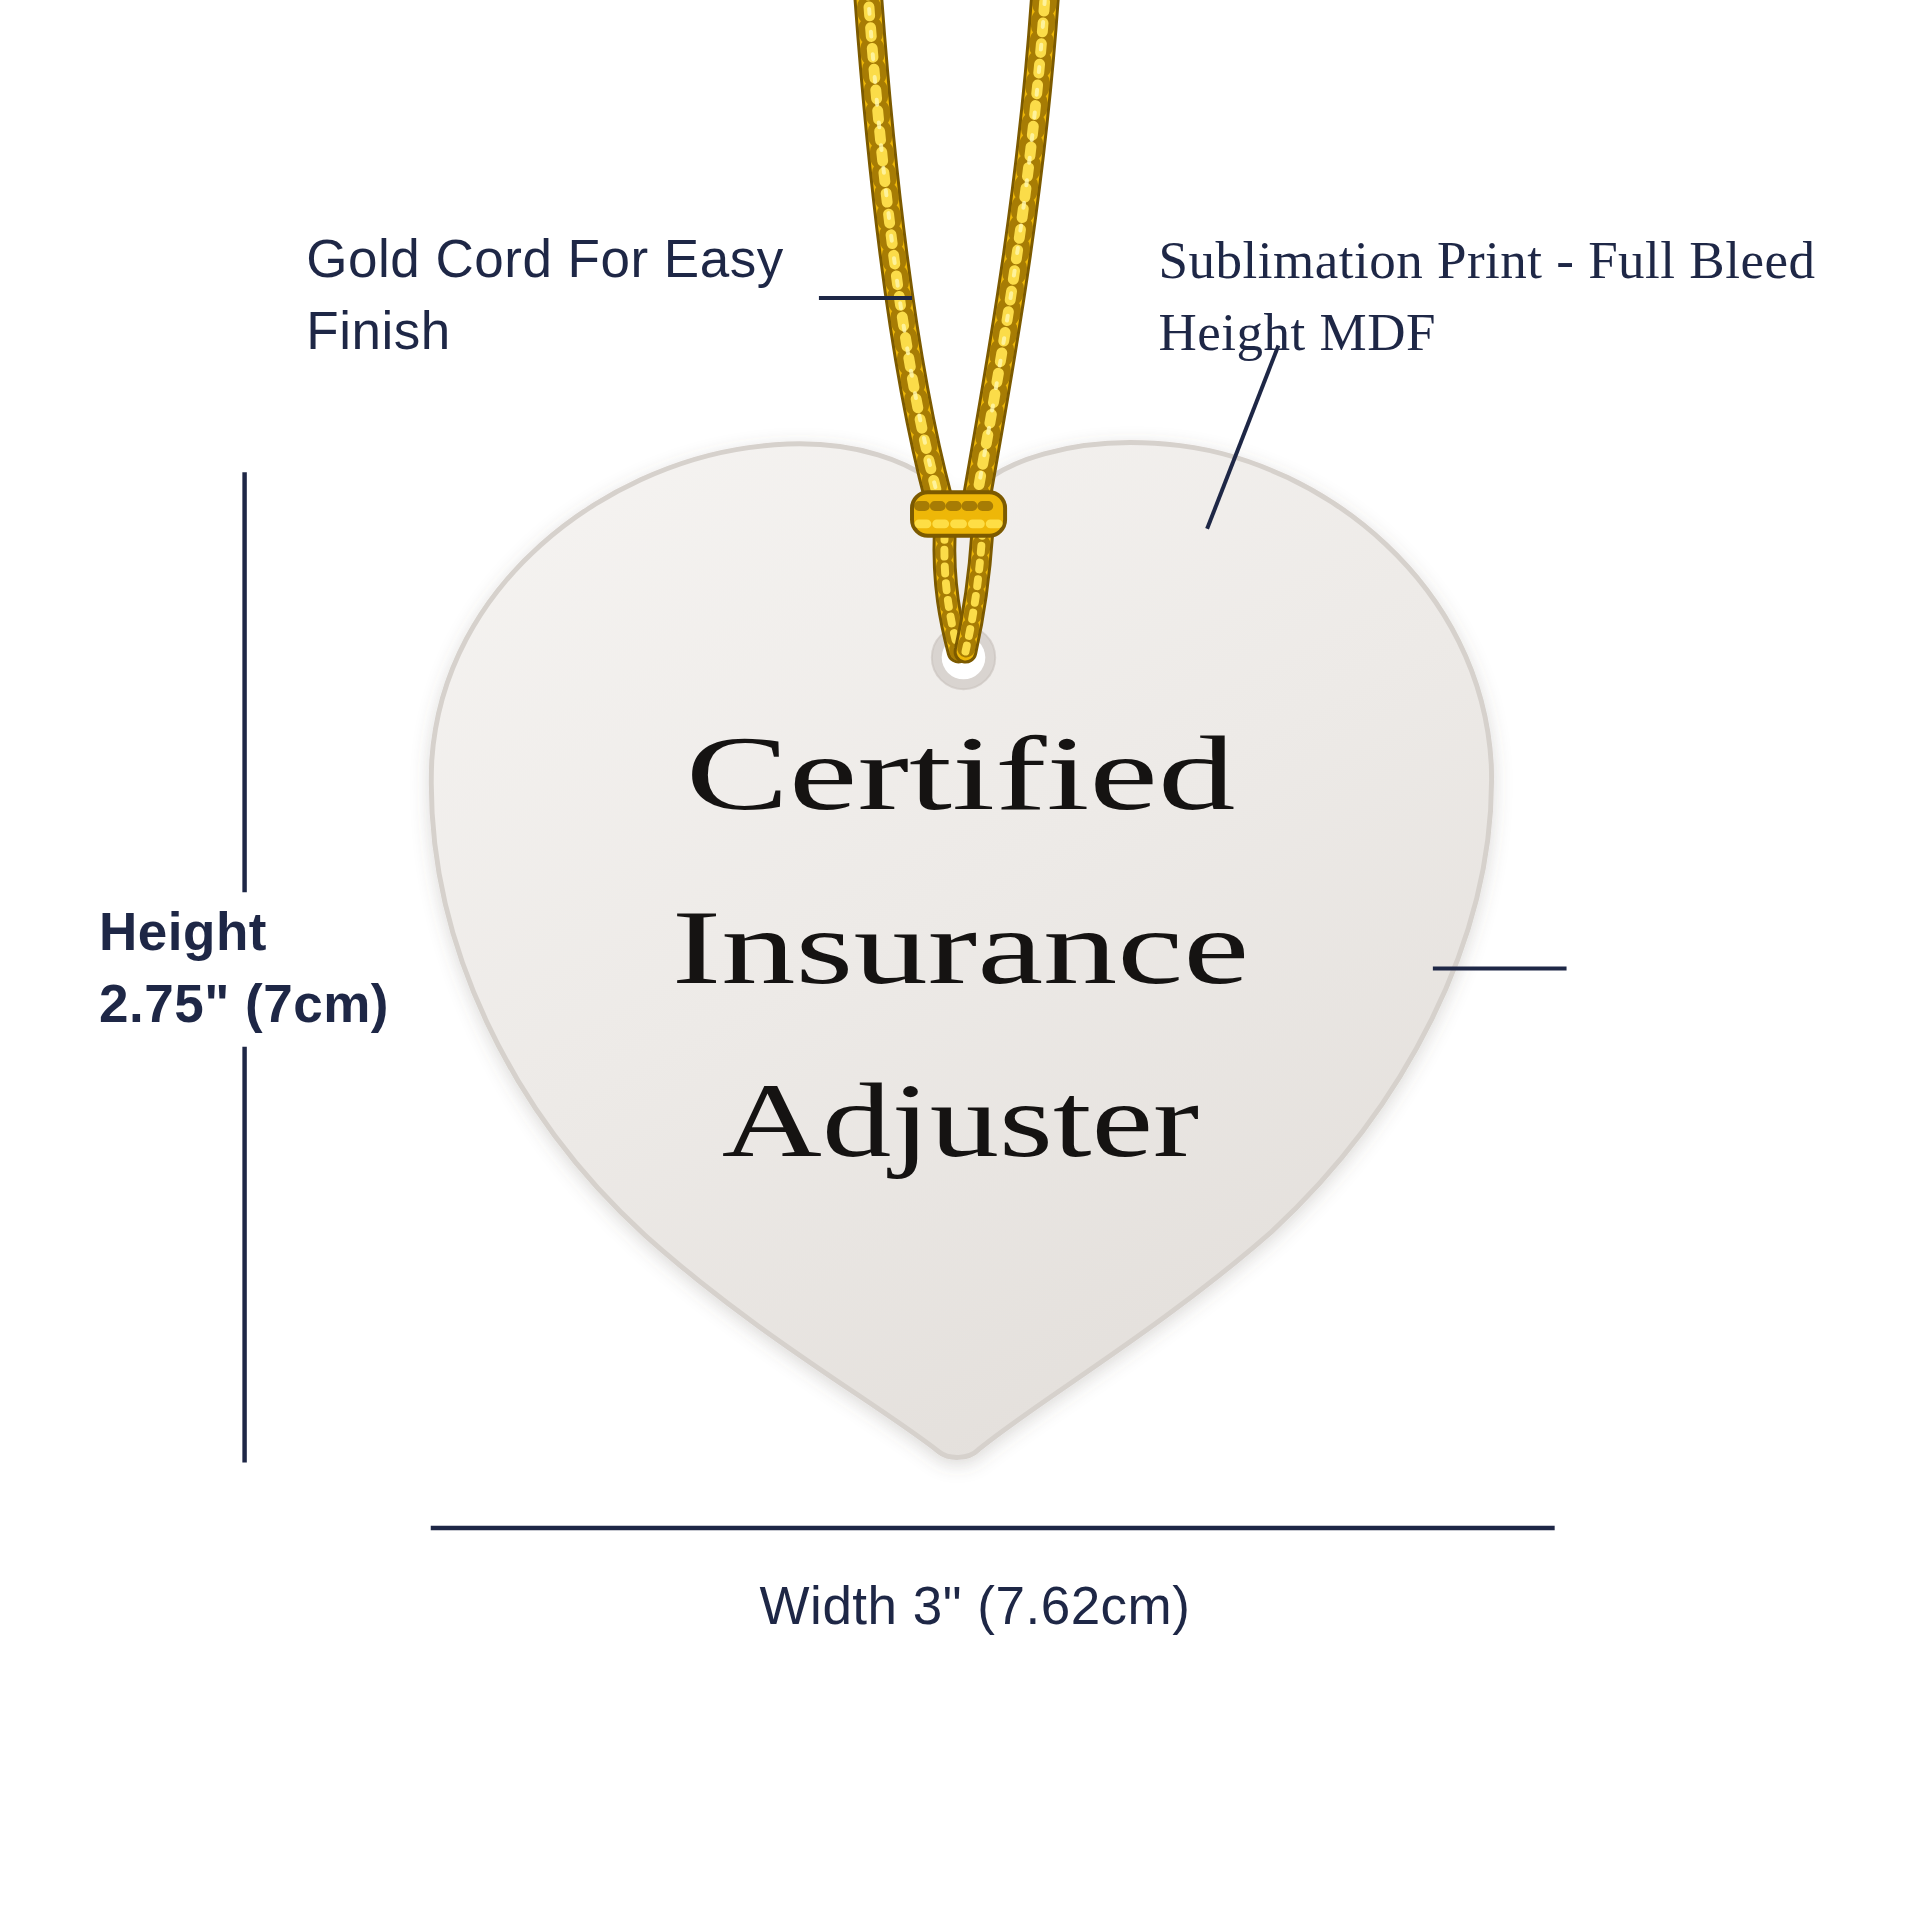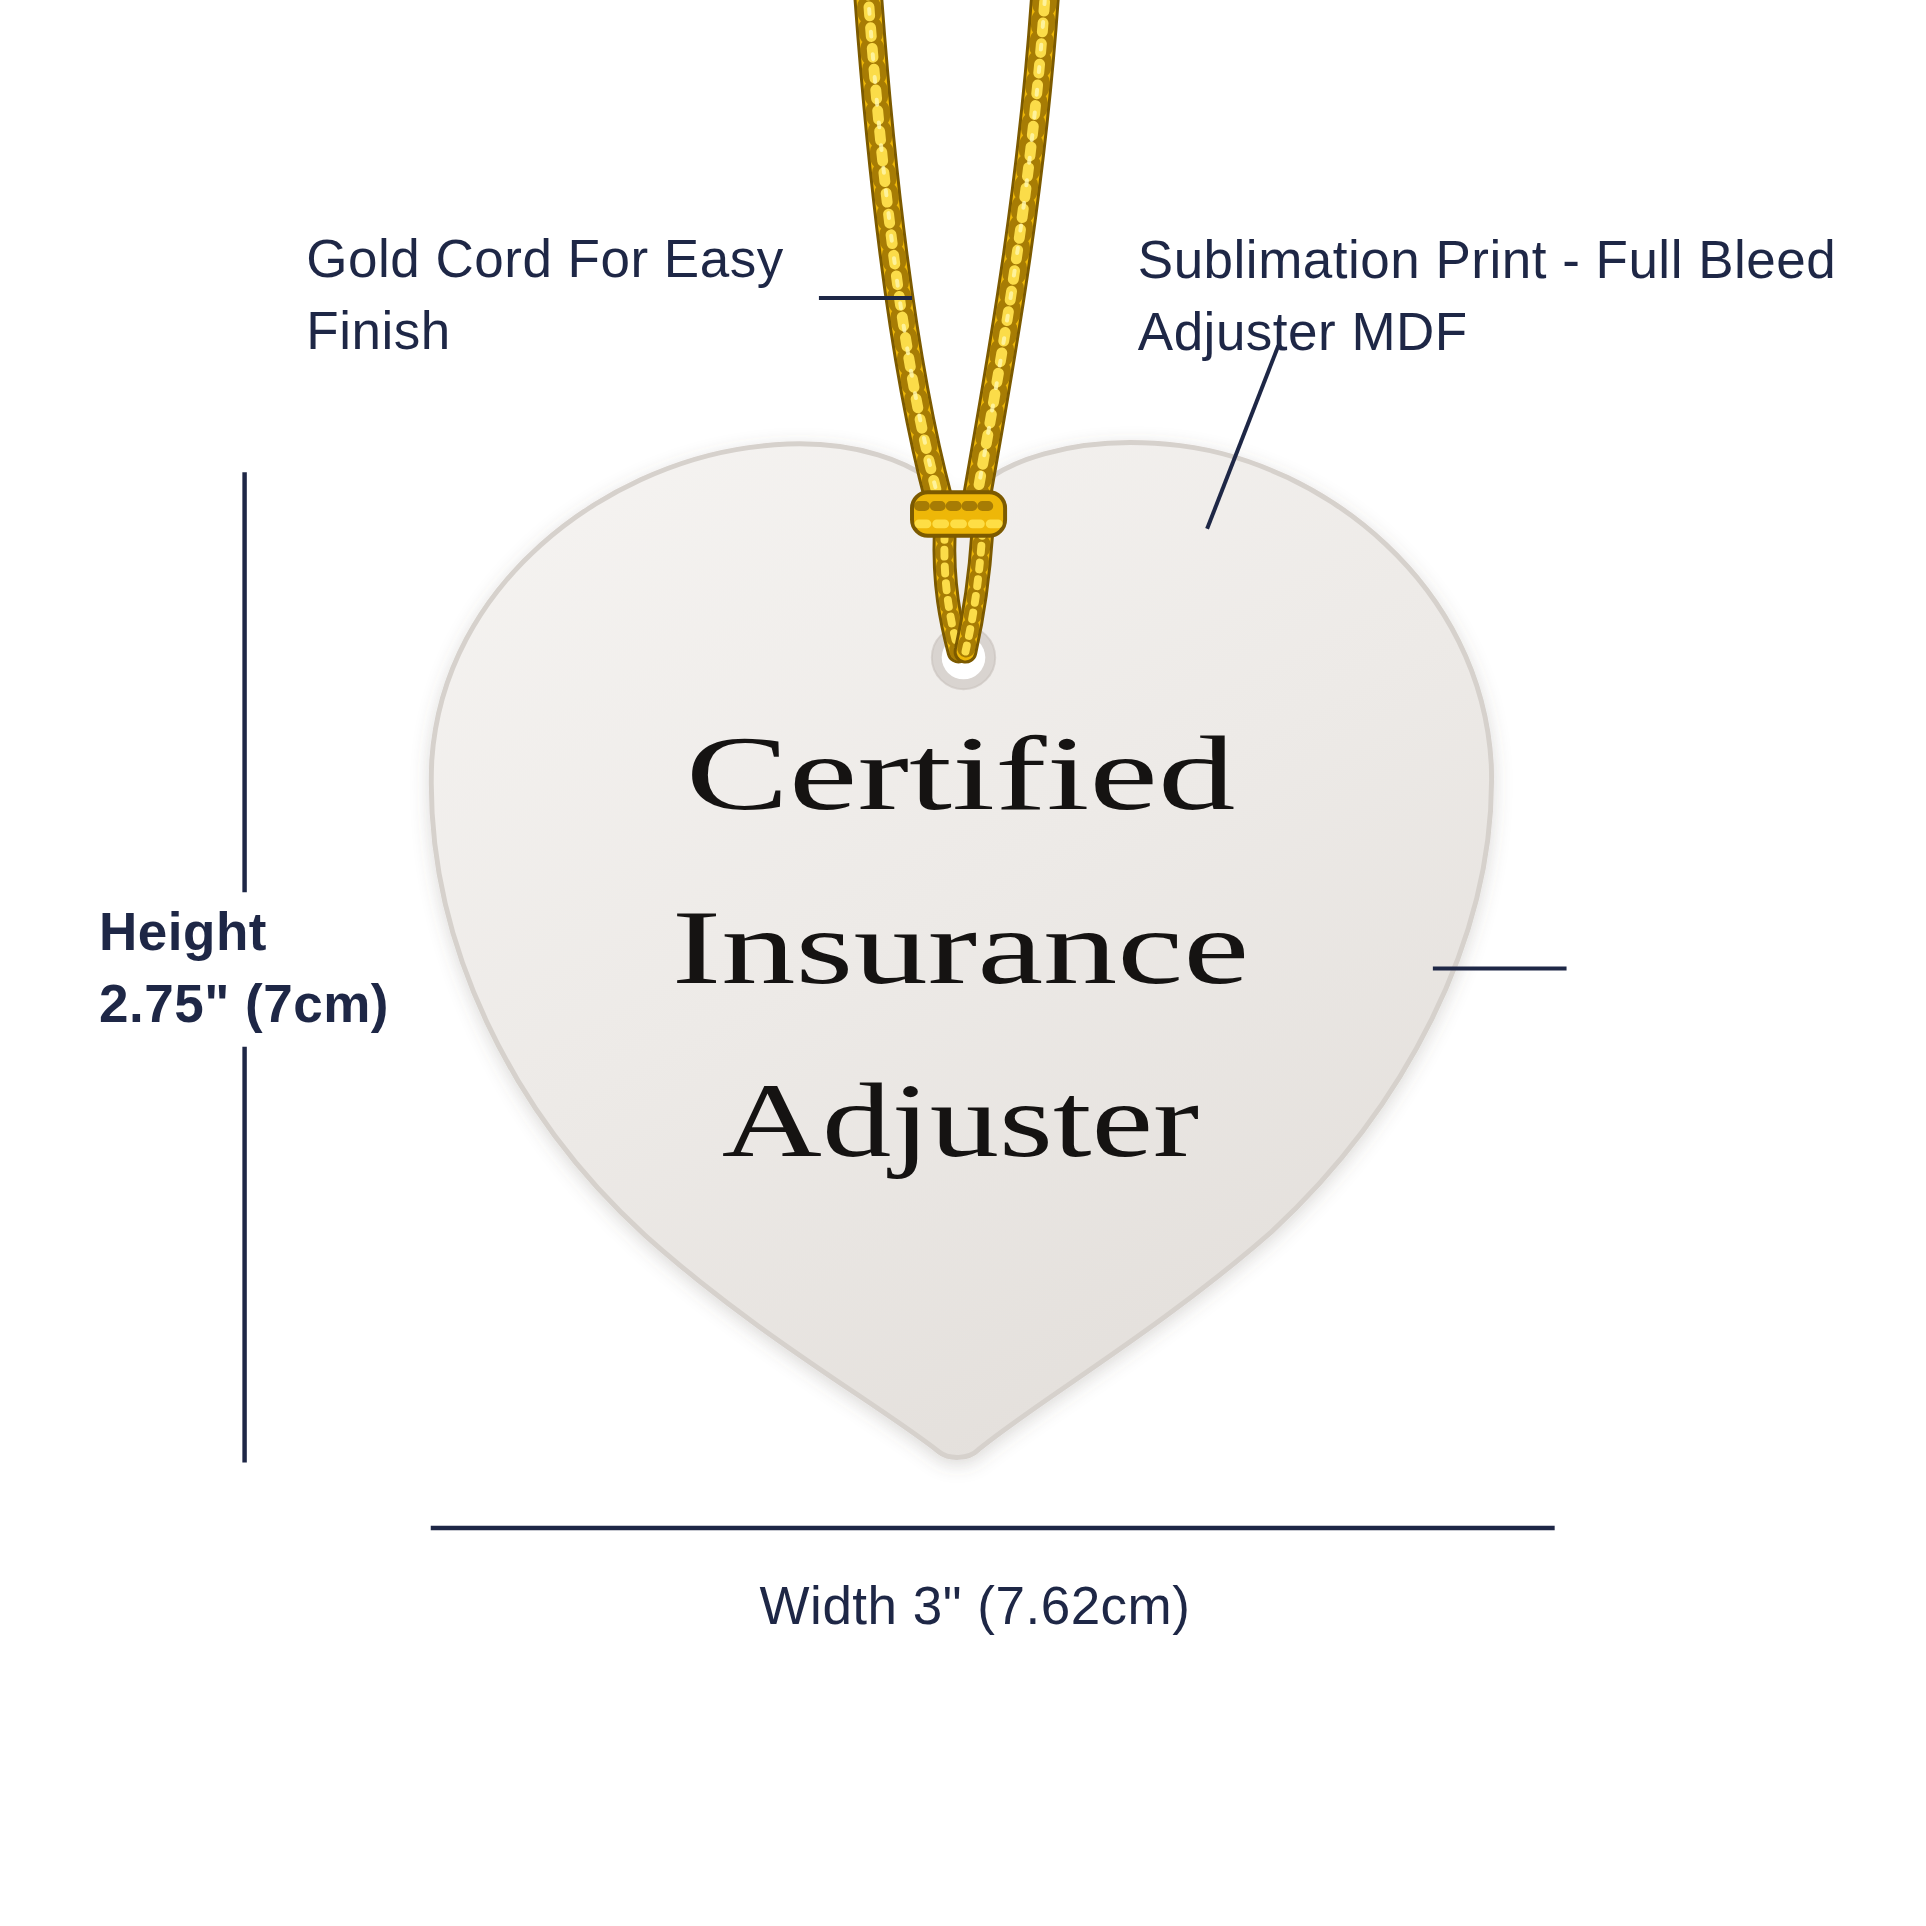--- a/index.html
+++ b/index.html
@@ -114,23 +114,23 @@
       <line x1="247" y1="1057" x2="247" y2="1477" stroke-width="4.5"></line>
       <line x1="435" y1="1543" x2="1570" y2="1543" stroke-width="4.5"></line>
     </g>
   </svg>
 
   <div class="label" style="left:545px; top:223px;">
     <div>Gold Cord For Easy</div>
     <div>Finish</div>
   </div>
 
-  <div class="label" style="left:1487px; top:224px;">
+  <div class="label" style="left:1487px; top:224px;font-family:Liberation Serif, serif;">
     <div>Sublimation Print - Full Bleed</div>
-    <div>Adjuster MDF</div>
+    <div>Height MDF</div>
   </div>
 
   <div class="label" style="left:244px; top:896px;font-weight:bold;">
     <div>Height</div>
     <div>2.75" (7cm)</div>
   </div>
 
 
   <div class="label" style="left:975px; top:1570px;">
     <div>Width 3" (7.62cm)</div>

